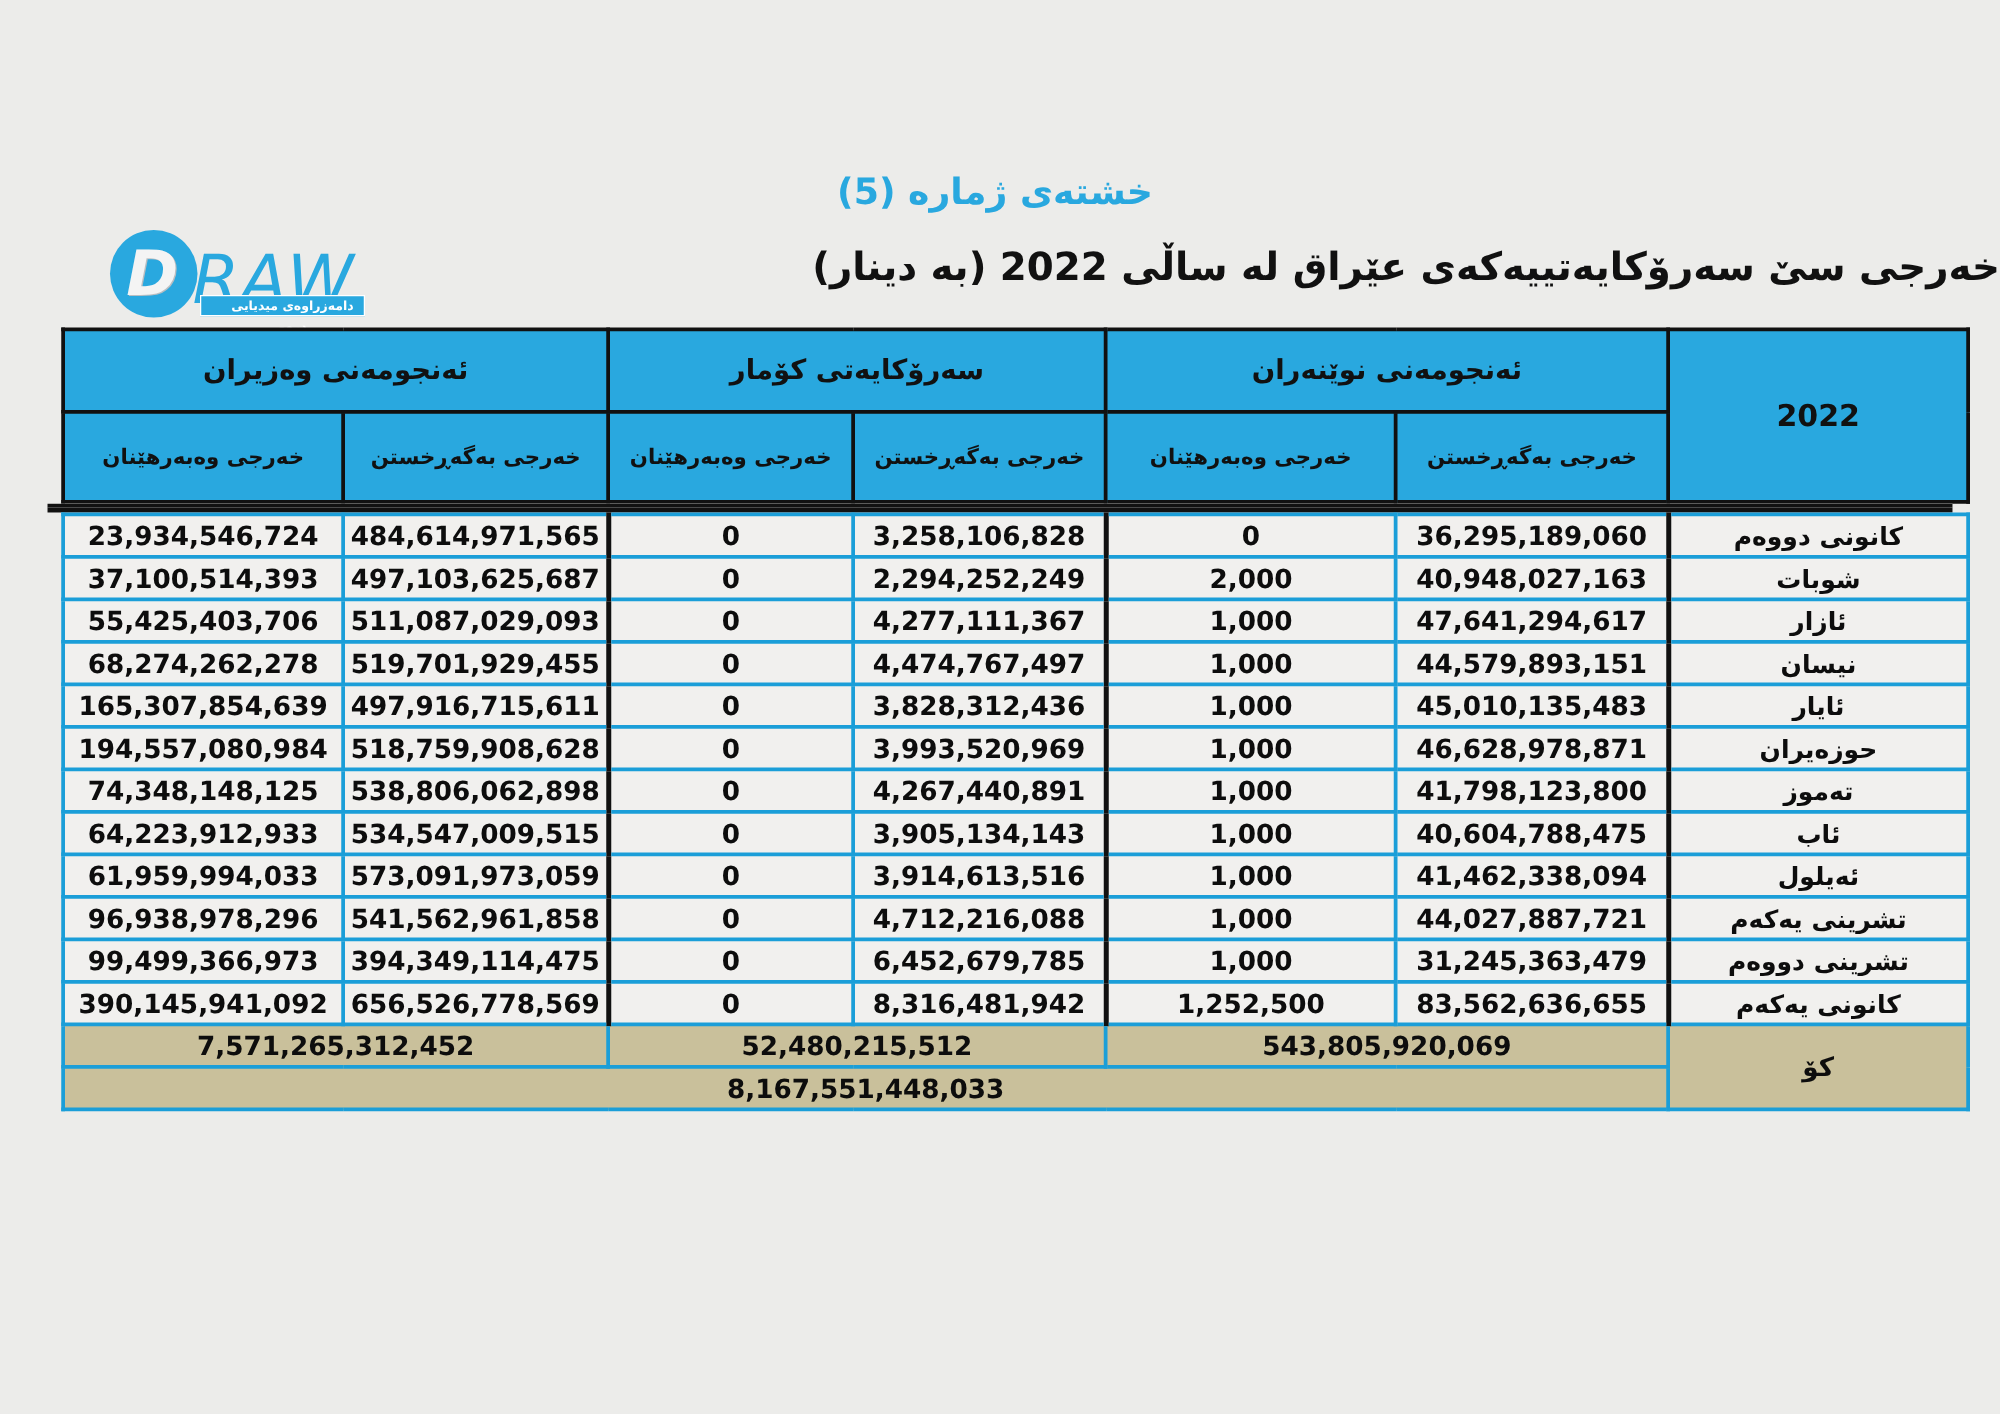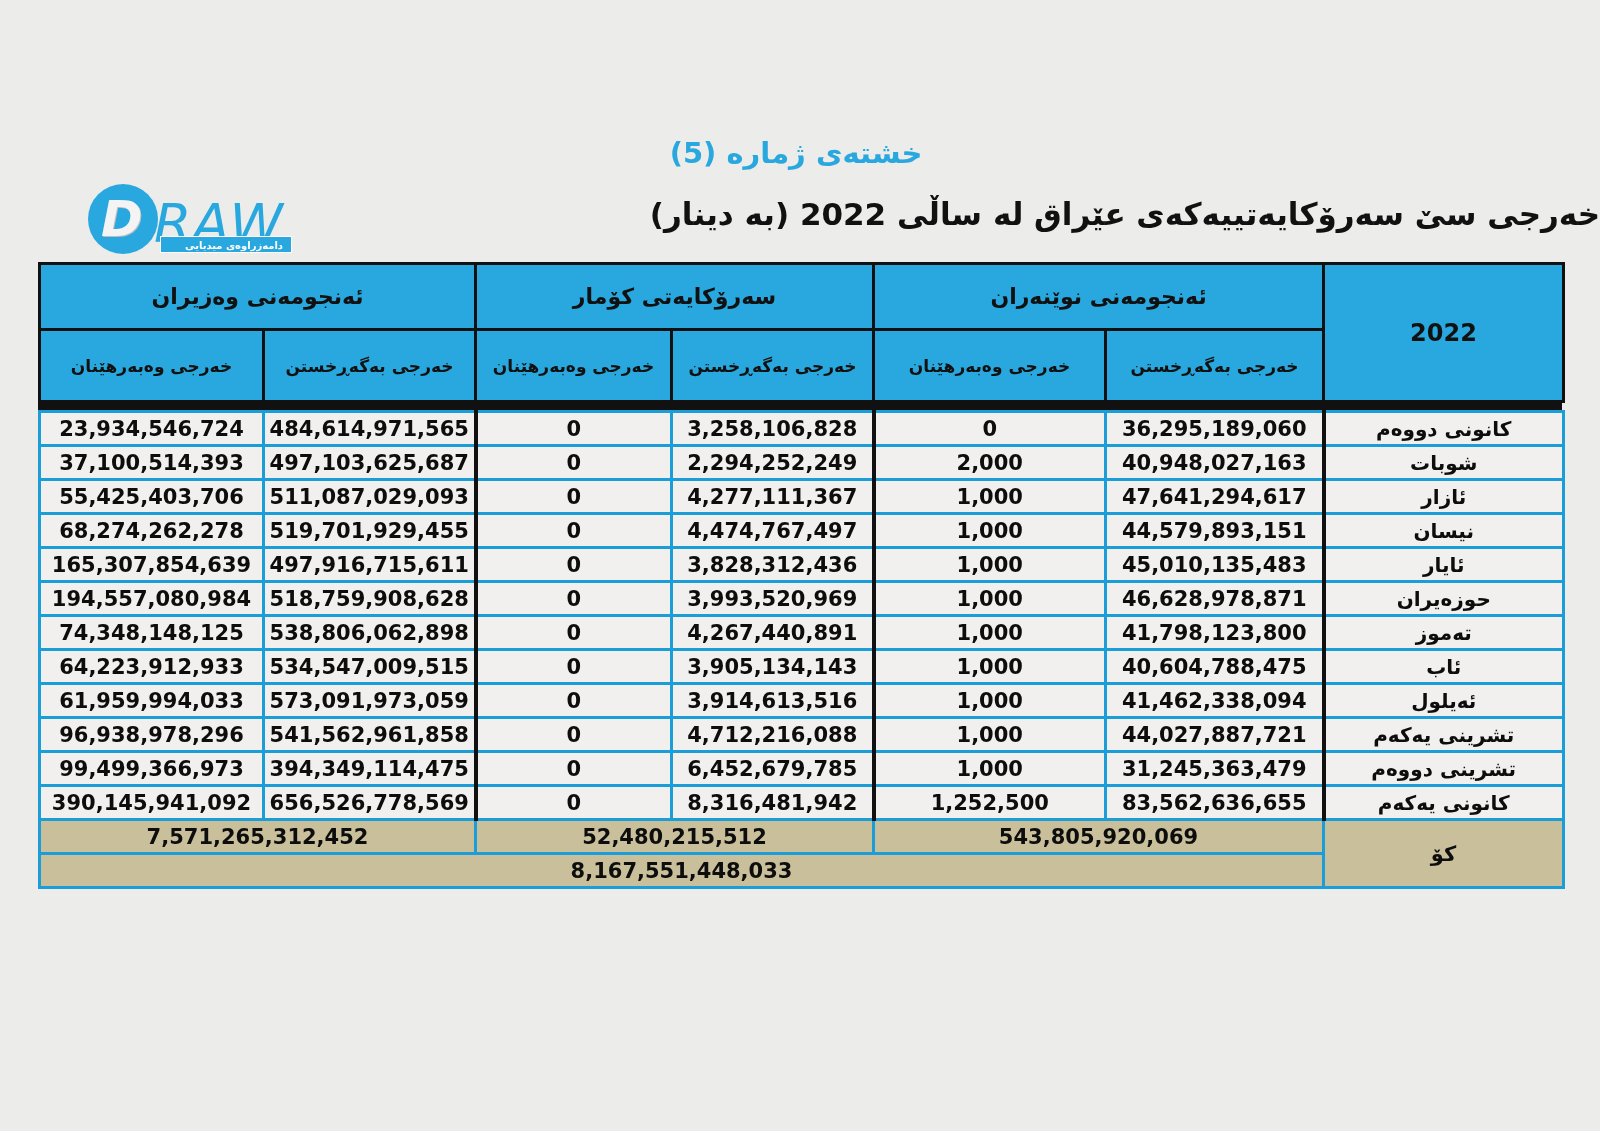--- a/index.html
+++ b/index.html
@@ -39,21 +39,21 @@
     color:#29a8df; font-style:italic; letter-spacing:1px;
   }
   .logo-banner {
     position:absolute; left:72px; top:52px; width:132px; height:17px;
     background:#29a8df; color:#fff; font-size:10px; font-weight:bold;
     text-align:center; line-height:17px; direction:rtl; border:1px solid #fff;padding-left:16px;
   }
 
   
   .table-wrap { position:absolute; left:38px; top:262px; width:1524px; }
-  table { border-collapse:collapse; table-layout:fixed; width:1524px; }
+  table { border-collapse:collapse; table-layout:fixed; width:1524px;margin-left:11px; }
 
   .header-table th {
     border:3px solid #111; background:#29a8df; color:#111;
     font-weight:bold; text-align:center; vertical-align:middle;
   }
   .header-table .grp { height:66px; font-size:22px; }
   .header-table .sub { height:72px; font-size:17px; }
   .header-table .year { font-size:24px; }
 
   .header-sep { height:4px; background:#fafafa; border-top:3px solid #111; border-bottom:4px solid #111; }

